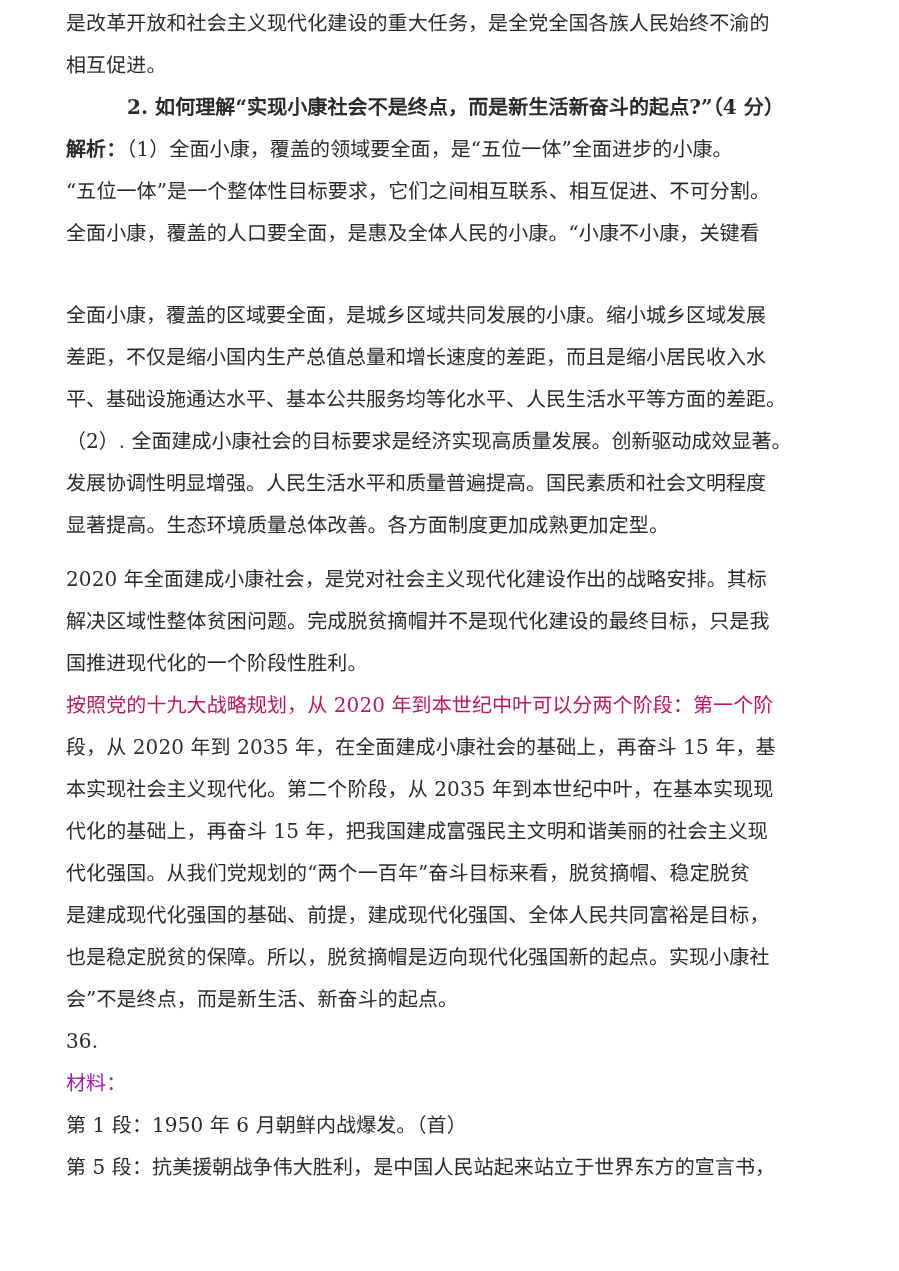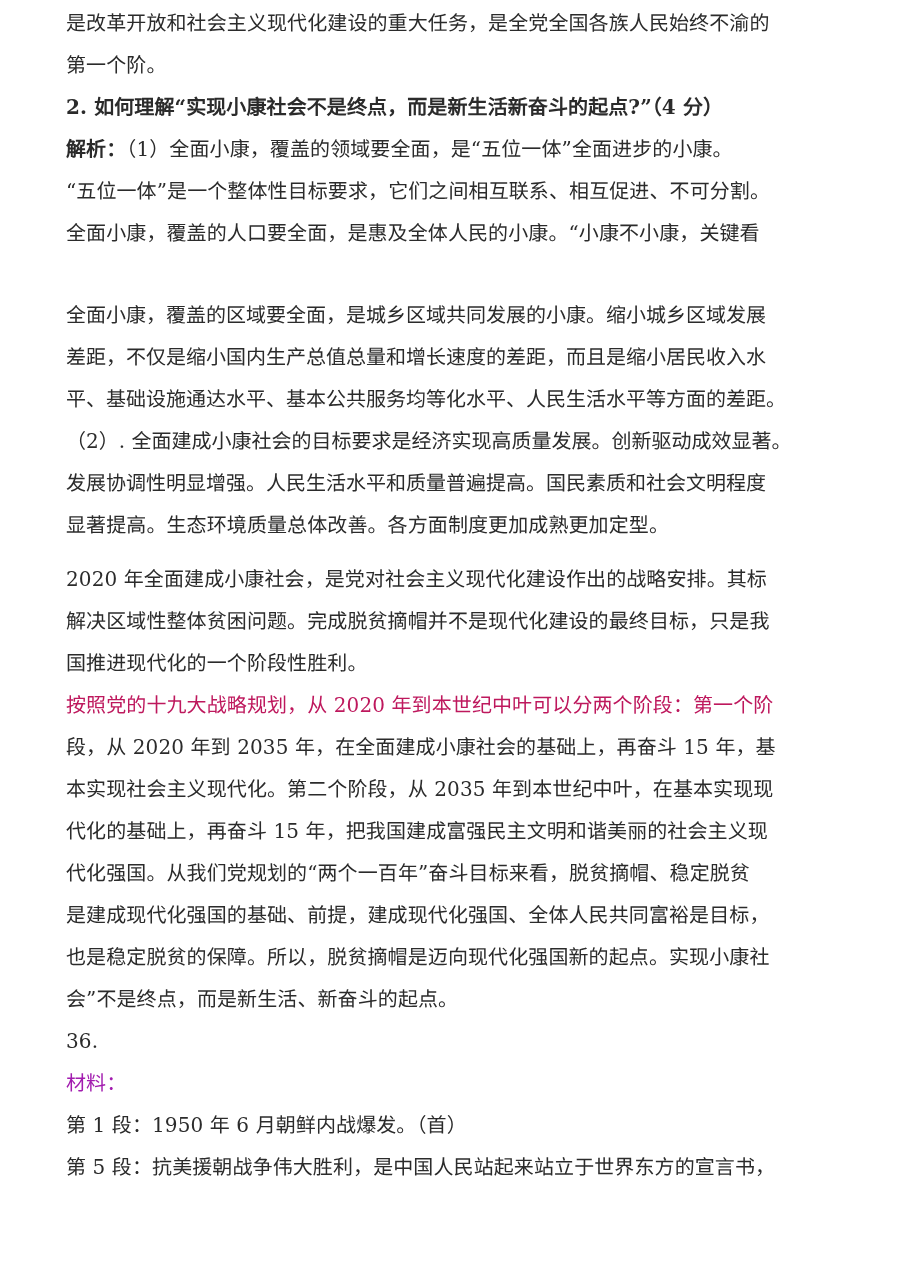--- a/index.html
+++ b/index.html
@@ -73,23 +73,23 @@
 </head>
 <body style="background: rgb(255, 255, 255);">
 
 <div class="page">
   <div class="doc-body">
 
     <div class="line justify" style="color: rgb(43, 43, 43);">
         <span>是改革开放和社会主义现代化建设的重大任务，是全党全国各族人民始终不渝的</span>
       </div>
 
-    <div class="line" style="color: rgb(43, 43, 43);"><span>第一个阶。</span></div>
+    <div class="line" style="color: rgb(43, 43, 43);"><span>相互促进。</span></div>
 
-    <div class="line semi" style="color: rgb(43, 43, 43);"><span>2. 如何理解“实现小康社会不是终点，而是新生活新奋斗的起点?”（4 分）</span></div>
+    <div class="line semi" style="color: rgb(43, 43, 43); text-align: center;"><span>2. 如何理解“实现小康社会不是终点，而是新生活新奋斗的起点?”（4 分）</span></div>
 
     <div class="line" style="color: rgb(43, 43, 43);"><span class="bold">解析：</span><span>（1）全面小康，覆盖的领域要全面，是“五位一体”全面进步的小康。</span></div>
 
     <div class="line justify" style="color: rgb(43, 43, 43);">
         <span>“五位一体”是一个整体性目标要求，它们之间相互联系、相互促进、不可分割。</span>
       </div>
 
     <div class="line justify" style="color: rgb(43, 43, 43);">
         <span>全面小康，覆盖的人口要全面，是惠及全体人民的小康。“小康不小康，关键看</span>
       </div>

